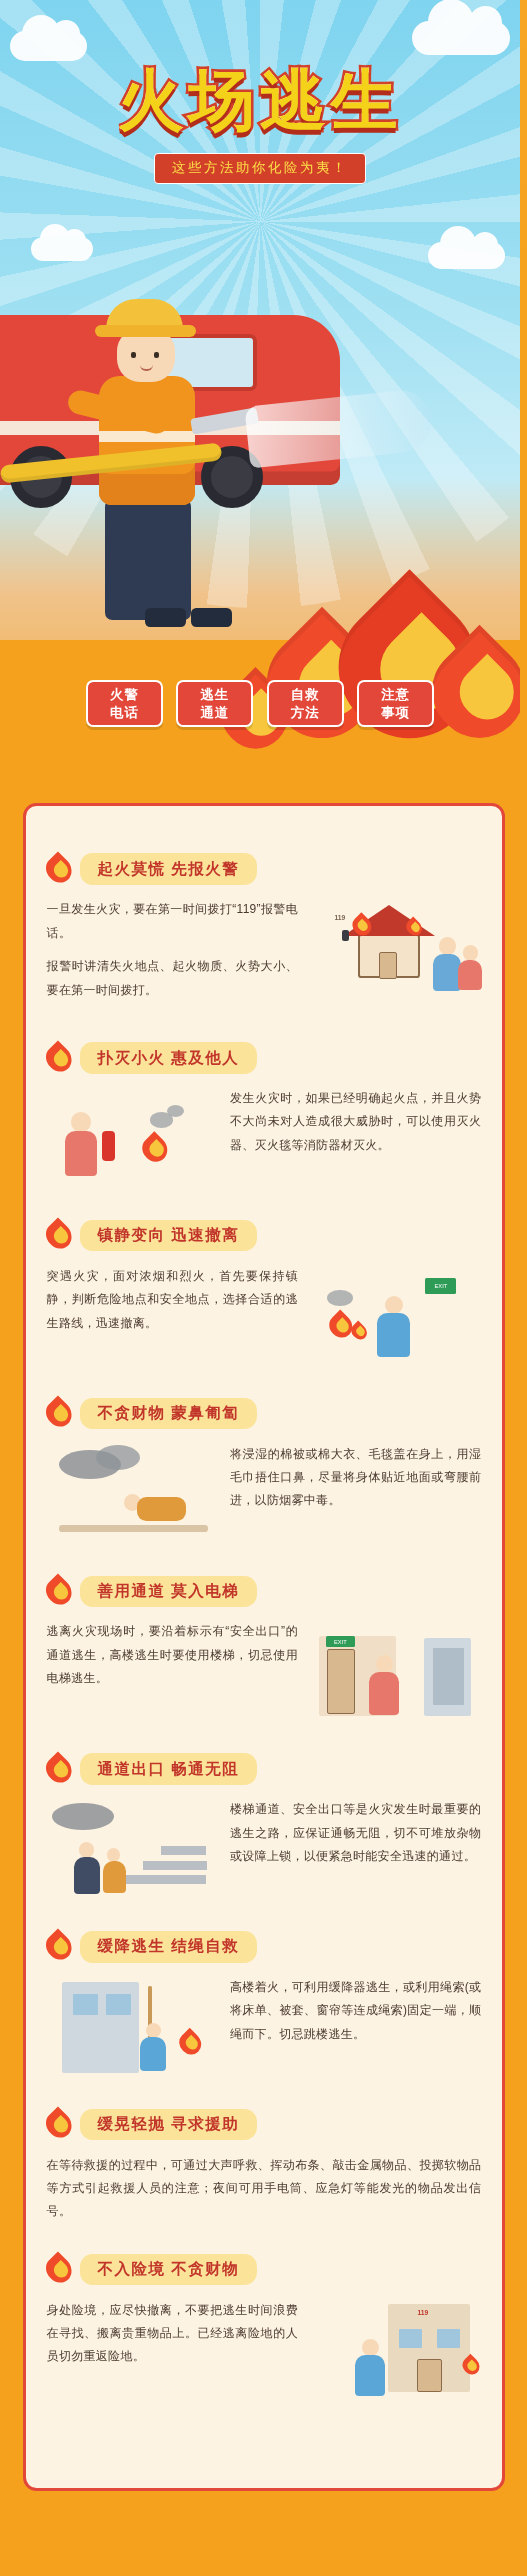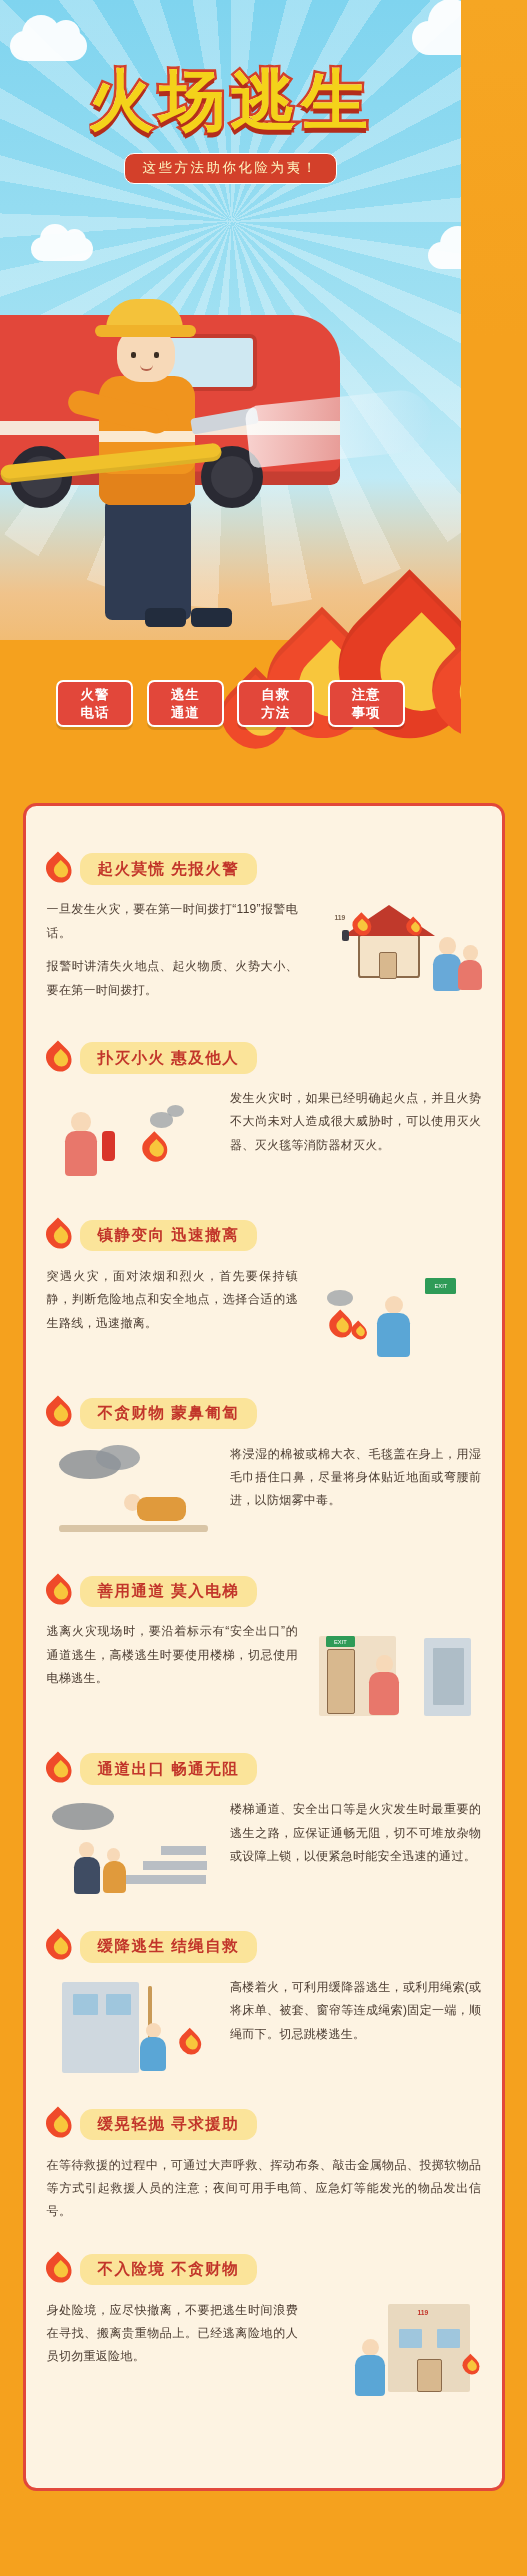--- a/index.html
+++ b/index.html
@@ -13,21 +13,21 @@
     position: relative;
     width: 528px;
     min-height: 2814px;
     background: linear-gradient(180deg, #f6a623 0%, #f5a11e 12%, #f5a11e 100%);
     overflow: hidden;
   }
 
   
   .hero {
     position: relative;
-    width: 461px;
+    width: 520px;
     height: 824px;
     background: linear-gradient(180deg, #7fd4ef 0%, #9fe0f2 38%, #bfeaf6 58%, #f0c38b 72%, #f5a11e 100%);
     overflow: hidden;
   }
   .sunray {
     position: absolute;
     left: 50%;
     top: -165px;
     width: 773px;
     height: 773px;
@@ -79,25 +79,25 @@
     -webkit-text-stroke: 5.2px #d3402a;
     paint-order: stroke fill;
     text-shadow: 0 5.2px 0 #b32d1c, 0 0 0 #fff;
     font-family: "DejaVu Sans", "Liberation Sans", sans-serif;
     line-height: 1.18;
   }
   .subtitle-bar {
     display: inline-block;
     margin-top: 13.4px;
     background: #d3402a;
-    color: #fef9c3;
+    color: #fde047;
     font-size: 13.4px;
     letter-spacing: 2.6px;
     padding: 5.2px 17.5px;
-    border-radius: 10px;
+    border-radius: 4px;
     border: 1.5px solid #ffffff;
   }
 
   
   .scene { position: absolute; left: 0; top: 222px; width: 528px; height: 603px; }
   .road {
     position: absolute; left: 0; bottom: 0; width: 528px; height: 185px;
     background: #f5a11e;
   }
   .truck {

